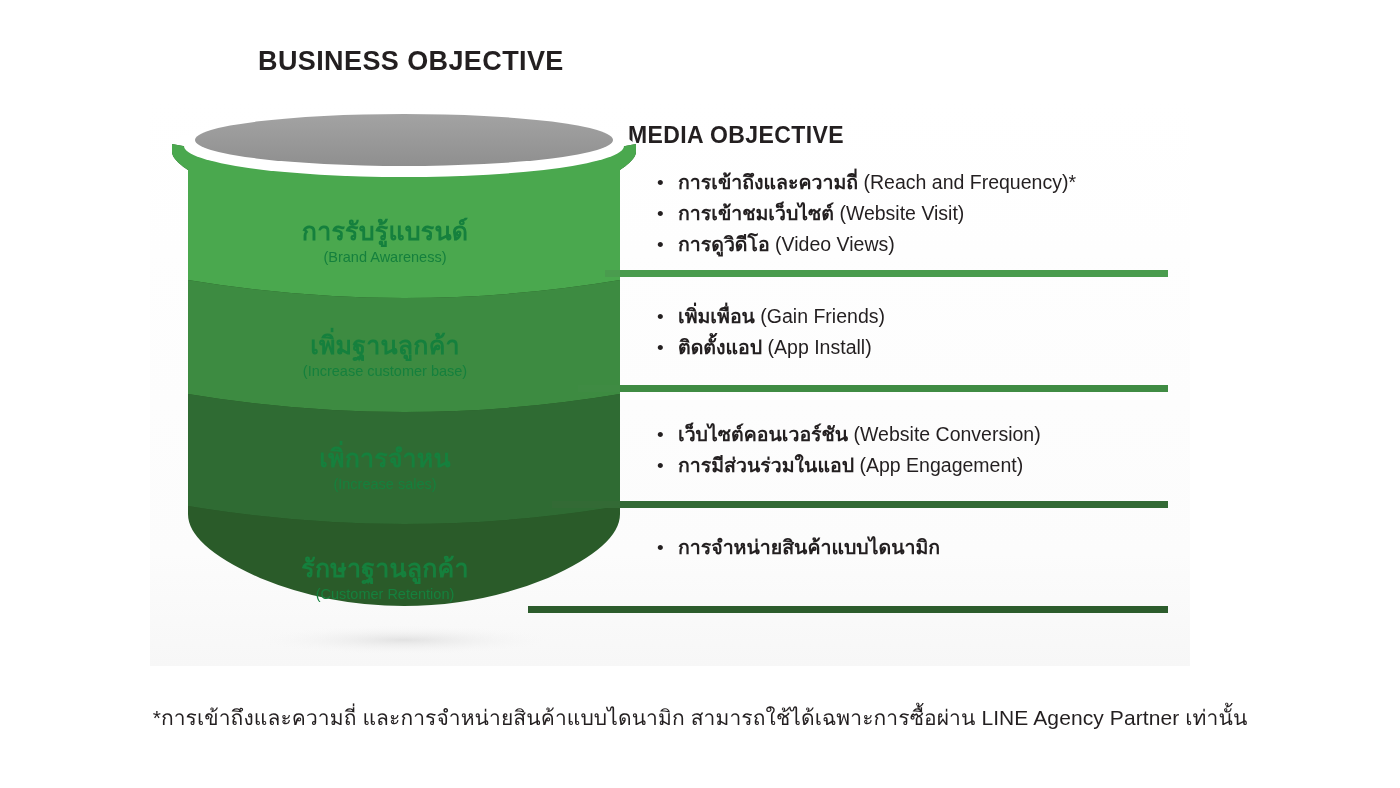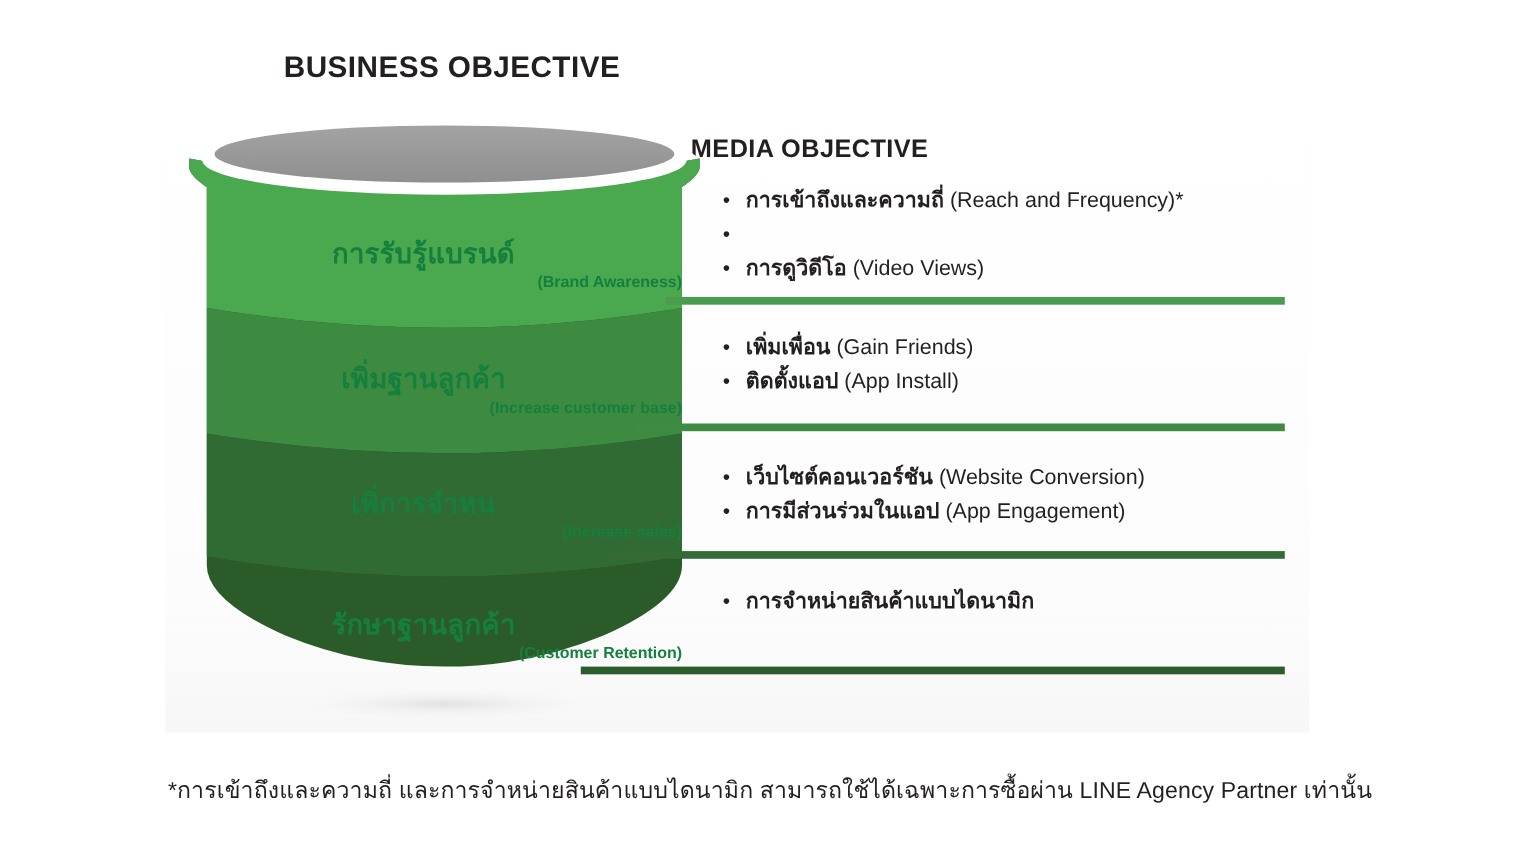--- a/index.html
+++ b/index.html
@@ -60,24 +60,23 @@
   .funnel-label .th {
     display: block;
     font-size: 25px;
     font-weight: bold;
     line-height: 1.22;
     letter-spacing: 0.2px;
   }
   .funnel-label .en {
     display: block;
     font-size: 14.5px;
-    font-weight: bold;
+    font-weight: normal;
     line-height: 1.3;
     margin-top: 1px;
-    text-align: right;
   }
   .funnel-label-wrap {
     position: absolute;
     left: 150px;
     width: 470px;
   }
   #label-0 { top: 216px; }
   #label-1 { top: 330px; }
   #label-2 { top: 443px; }
   #label-3 { top: 553px; }
@@ -232,20 +231,21 @@
     </div>
   </div>
 
   <div class="media-group" id="group-0">
     <div class="bullet-row">
       <span class="bullet-dot">•</span>
       <span class="bullet-text"><span class="th">การเข้าถึงและความถี่</span><span class="en"> (Reach and Frequency)*</span></span>
     </div>
     <div class="bullet-row">
       <span class="bullet-dot">•</span>
+      <span class="bullet-text"><span class="th">การเข้าชมเว็บไซต์</span><span class="en"> (Website Visit)</span></span>
     </div>
     <div class="bullet-row">
       <span class="bullet-dot">•</span>
       <span class="bullet-text"><span class="th">การดูวิดีโอ</span><span class="en"> (Video Views)</span></span>
     </div>
   </div>
 
   <div class="media-group" id="group-1">
     <div class="bullet-row">
       <span class="bullet-dot">•</span>

